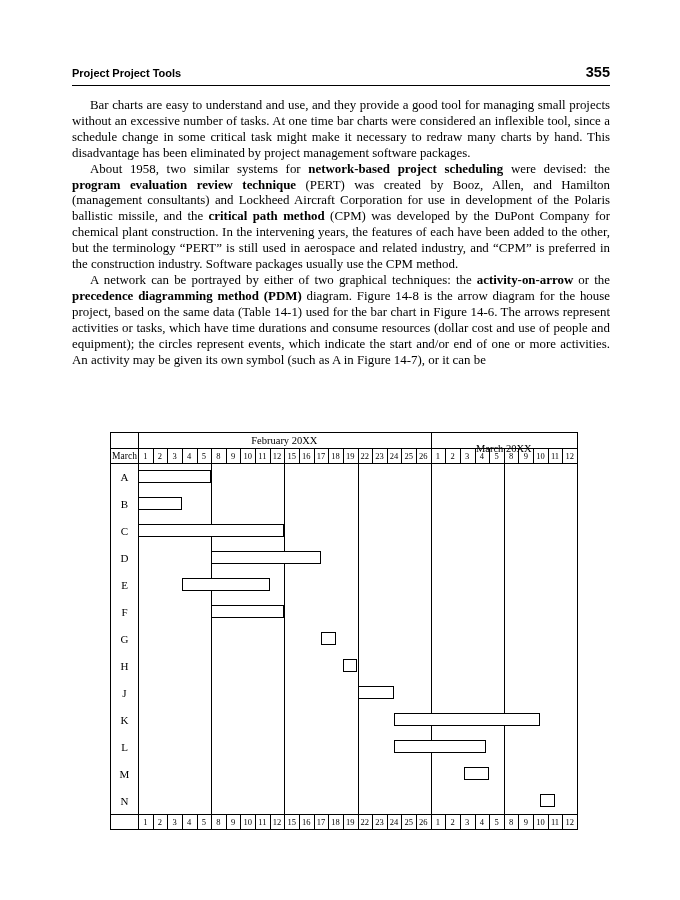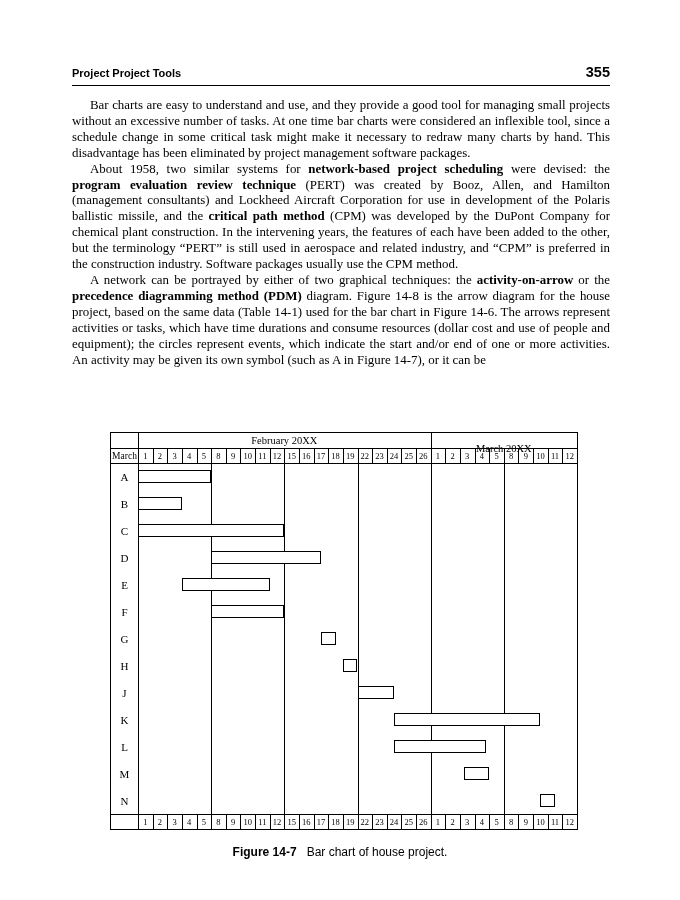--- a/index.html
+++ b/index.html
@@ -209,17 +209,14 @@
       <div class="clabel task-letter" style="left: 0px; top: 273px; width: 27px; height: 27px;">K</div>
       <div class="bar" style="left: 283.083px; top: 280px; width: 146.333px; height: 13px;"></div>
       <div class="clabel task-letter" style="left: 0px; top: 300px; width: 27px; height: 27px;">L</div>
       <div class="bar" style="left: 283.083px; top: 307px; width: 91.4583px; height: 13px;"></div>
       <div class="clabel task-letter" style="left: 0px; top: 327px; width: 27px; height: 27px;">M</div>
       <div class="bar" style="left: 352.592px; top: 334px; width: 25.6083px; height: 13px;"></div>
       <div class="clabel task-letter" style="left: 0px; top: 354px; width: 27px; height: 27px;">N</div>
       <div class="bar" style="left: 429.417px; top: 361px; width: 14.6333px; height: 13px;"></div>
     </div>
 
-  <div class="caption">
-    <span class="cap-label">Figure 14-7</span><span>Bar chart of house project.</span>
-  </div>
 
 </div>
 
 </body></html>

